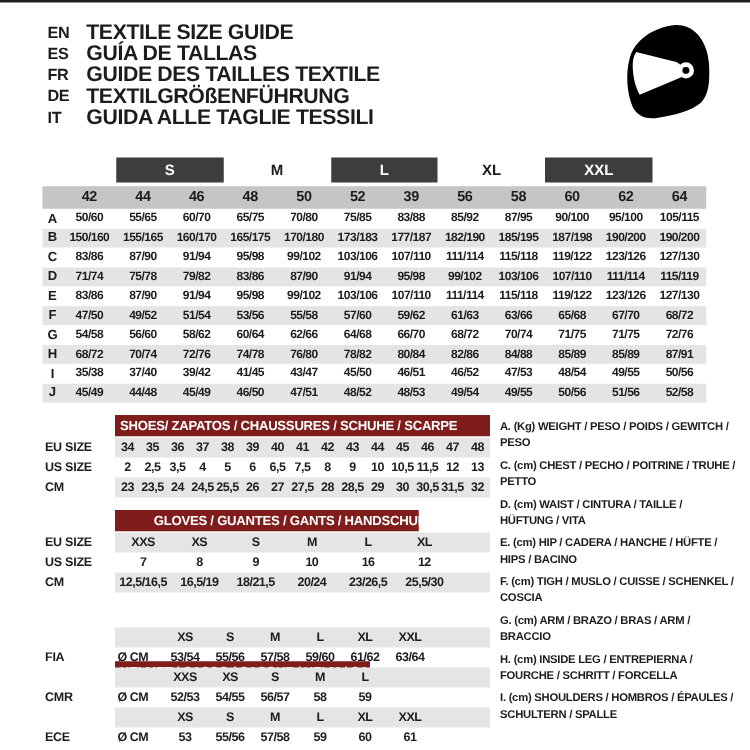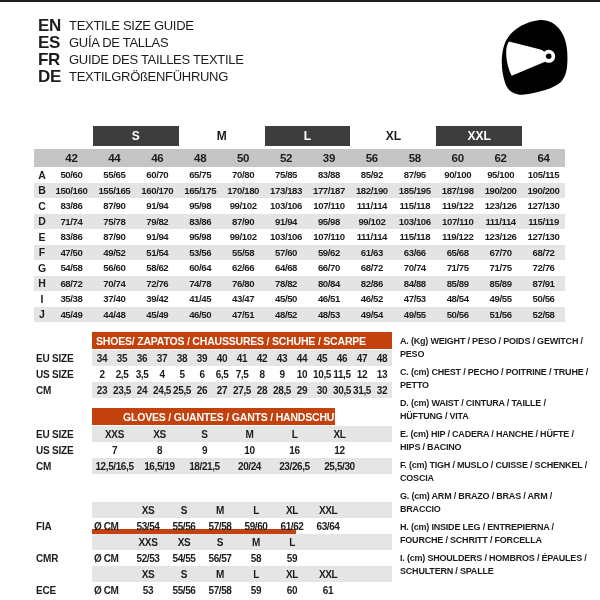--- a/index.html
+++ b/index.html
@@ -6,22 +6,22 @@
   body {
     width:600px; height:600px; background:#ffffff;
     font-family:"Liberation Sans","DejaVu Sans",sans-serif;
     color:#1c1c1c; -webkit-font-smoothing:antialiased;
   }
   .page { position:relative; width:600px; height:600px; border-top:2px solid #1f1f1f; box-sizing:border-box; overflow:hidden; background:#fff; }
 
   
   .lang-block { position:absolute; left:38px; top:15px; list-style:none; margin:0; padding:0; }
   .lang-row { display:flex; height:17px; align-items:center; }
-  .lang-code { width:31px; font-weight:700; font-size:17px; letter-spacing:-0.3px; }
-  .lang-text { font-weight:400; font-size:13px; letter-spacing:-0.3px; white-space:nowrap; }
+  .lang-code { width:31px; font-weight:700; font-size:13px; letter-spacing:-0.3px; }
+  .lang-text { font-weight:700; font-size:17px; letter-spacing:-0.3px; white-space:nowrap; }
   .helmet-icon { position:absolute; right:30px; top:12px; width:74px; height:92px; }
 
   
   .main-table { position:absolute; left:34px; top:124px; width:531px; }
   .group-row { display:grid; grid-template-columns:16px repeat(12,1fr); height:20px; margin-bottom:3px; }
   .group-cell { display:flex; align-items:center; justify-content:center; font-weight:700; font-size:12px; }
   .group-cell.dark { background:#3d3d3d; color:#ffffff; }
   .size-row { display:grid; grid-template-columns:16px repeat(12,1fr); height:18px; background:#c5c5c5; align-items:center; }
   .size-row .cell { text-align:center; font-weight:700; font-size:11.5px; letter-spacing:-0.3px; }
   .data-row { display:grid; grid-template-columns:16px repeat(12,1fr); height:15.5px; align-items:center; }
@@ -29,21 +29,21 @@
   .data-row .cell { text-align:center; font-weight:700; font-size:9.6px; letter-spacing:-0.4px; white-space:nowrap; }
   .data-row .letter { font-size:10.5px; letter-spacing:0; }
 
   
   .lower-left { position:absolute; left:34px; top:330px; width:358px; }
   .subtable { margin-bottom:10px; }
   .trow { display:flex; height:16px; align-items:stretch; }
   .trow.titlerow { height:17px; margin-bottom:1px; }
   .tlabel { width:58px; flex:0 0 58px; display:flex; align-items:center; font-weight:700; font-size:10px; letter-spacing:-0.2px; padding-left:2px; box-sizing:border-box; }
   .tcontent-bar { flex:1; }
-  .title-bar { height:17px; background:#c2410c; color:#fff; font-weight:700; font-size:10.5px; letter-spacing:-0.2px; display:flex; align-items:center; padding-left:4px; box-sizing:border-box; white-space:nowrap; }
+  .title-bar { height:17px; background:#7f1d1d; color:#fff; font-weight:700; font-size:10.5px; letter-spacing:-0.2px; display:flex; align-items:center; padding-left:4px; box-sizing:border-box; white-space:nowrap; }
   #shoes-table .title-bar { width:100%; }
   #gloves-table .title-bar { width:80%;padding-left:31px; }
   #helmet-table .title-bar { width:68%;margin-top:45px; }
   .tcontent { flex:1; display:grid; align-items:center; }
   .tcontent.shaded { background:#e5e5e5; }
   .tcell { text-align:center; font-weight:700; font-size:10px; letter-spacing:-0.4px; white-space:nowrap; }
   .grid-shoes { grid-template-columns:repeat(15,1fr); }
   .grid-gloves { grid-template-columns:repeat(6,45px) 1fr; }
   .grid-helmet { grid-template-columns:38px repeat(6,36px) 1fr; }
   .grid-helmet .tcell:first-child { text-align:left; padding-left:2px; }
@@ -67,20 +67,24 @@
         <span class="lang-text">GUÍA DE TALLAS</span>
       </li>
       <li class="lang-row">
         <span class="lang-code">FR</span>
         <span class="lang-text">GUIDE DES TAILLES TEXTILE</span>
       </li>
       <li class="lang-row">
         <span class="lang-code">DE</span>
         <span class="lang-text">TEXTILGRÖßENFÜHRUNG</span>
       </li>
+      <li class="lang-row">
+        <span class="lang-code">IT</span>
+        <span class="lang-text">GUIDA ALLE TAGLIE TESSILI</span>
+      </li>
     </ul>
 
   <svg class="helmet-icon" viewBox="0 0 80 96" xmlns="http://www.w3.org/2000/svg">
     <path d="M46,5 C64,3 76,19 77,39 C78,56 76,66 70,72 C62,79 46,83 33,85 C21,87 13,82 10,73 C6,62 5,47 8,35 C12,17 30,7 46,5 Z" fill="#000000"></path>
     <path d="M11,40 C11,35 12,31 14,28 L46,36 C52,37 55,41 54,46 L53,50 L17,65 C13,58 11,48 11,40 Z" fill="#ffffff"></path>
     <circle cx="57" cy="44" r="7" fill="#ffffff"></circle>
     <circle cx="57" cy="44" r="3" fill="#000000"></circle>
   </svg>
 
   <section class="main-table">

